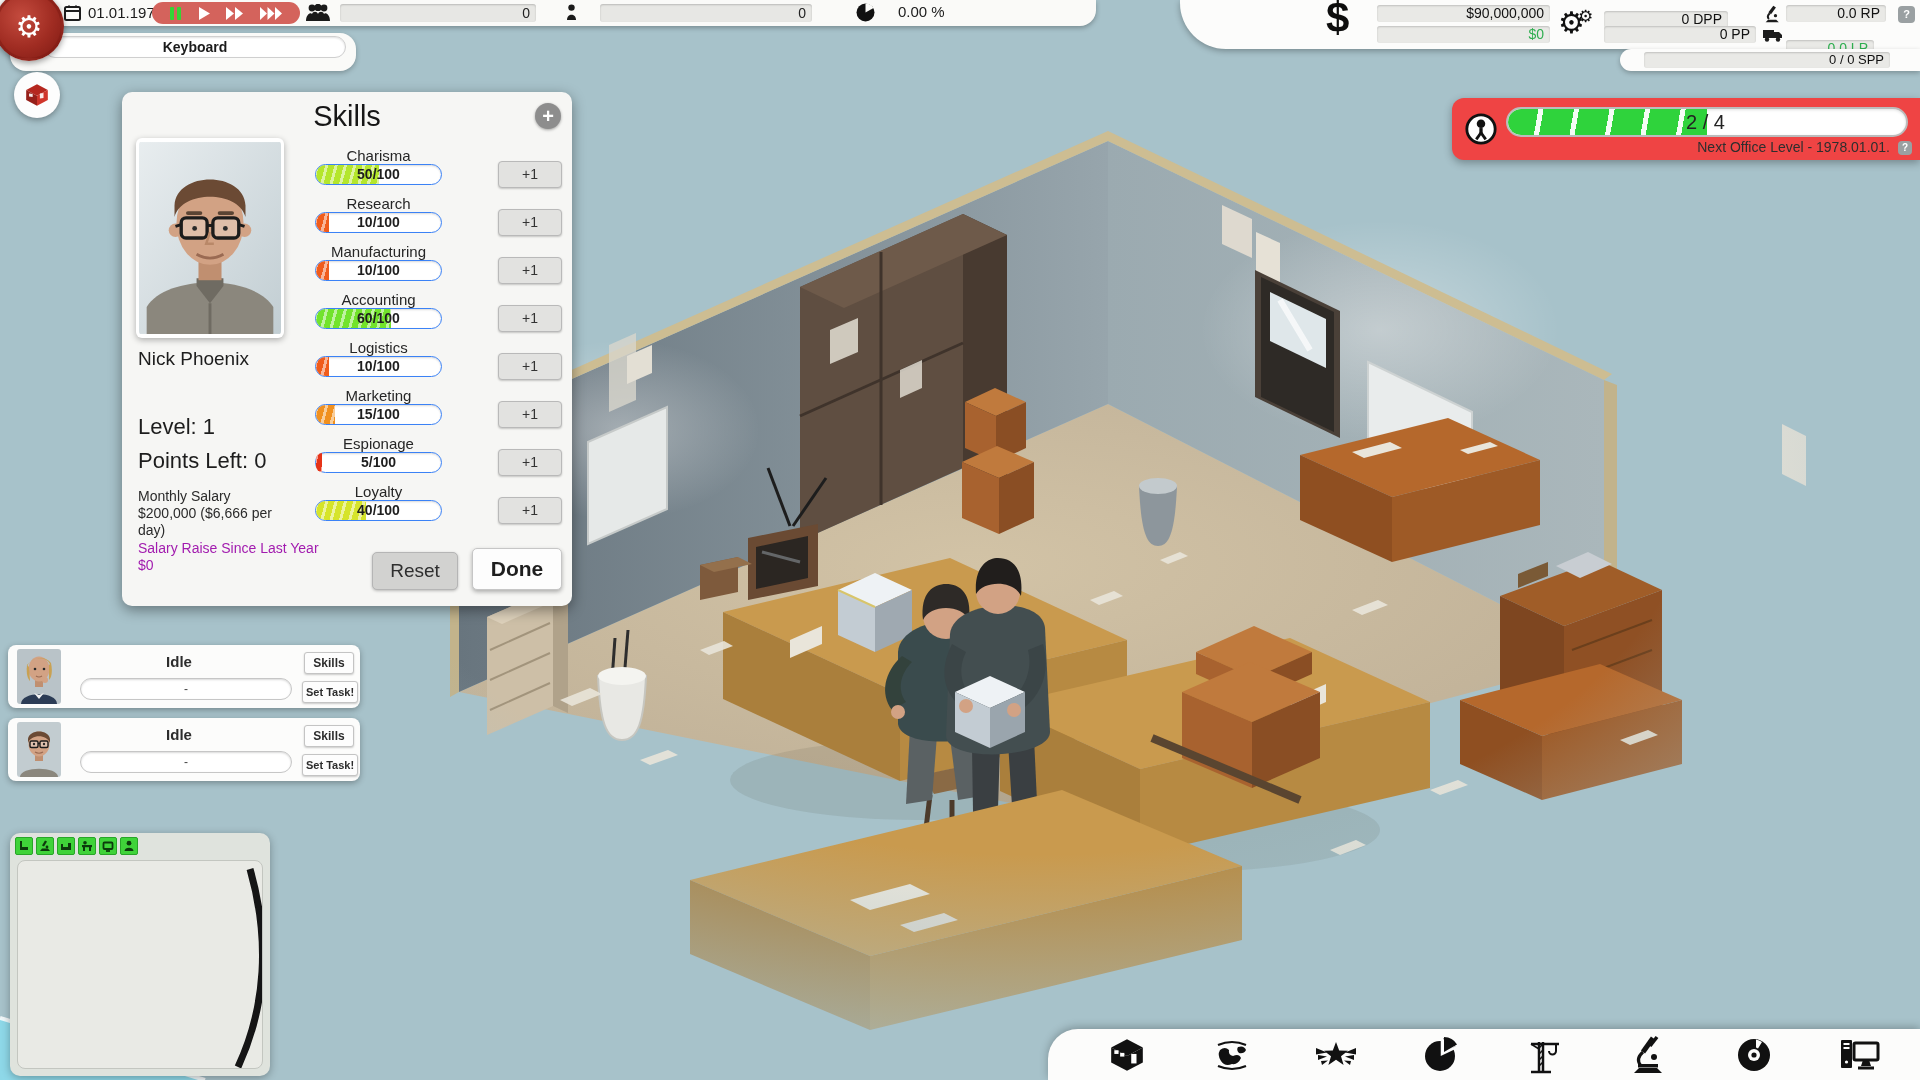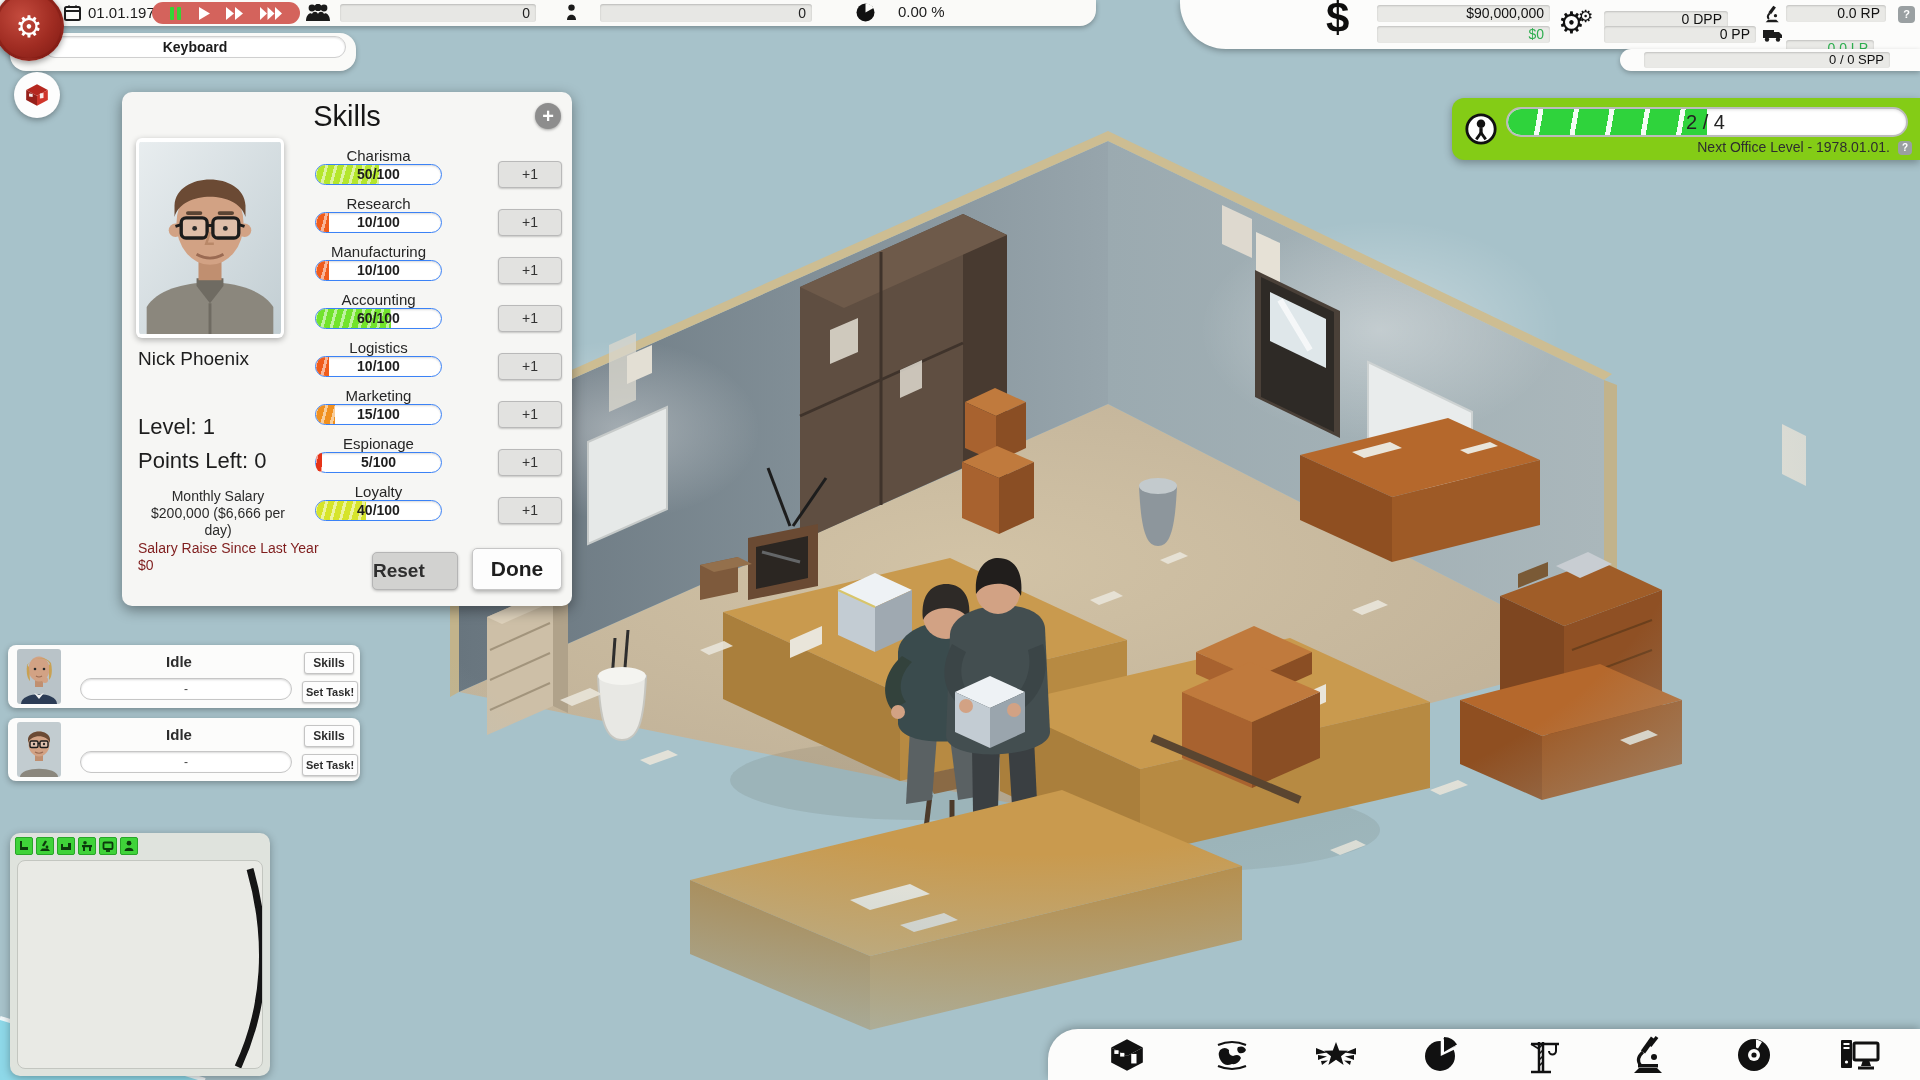--- a/index.html
+++ b/index.html
@@ -36,53 +36,53 @@
   #skills-title{position:absolute;left:0;width:450px;top:8px;text-align:center;font-size:29px;color:#161616;}
   #skills-add-btn{position:absolute;right:11px;top:11px;width:26px;height:26px;border-radius:50%;
     background:#8d8d8d;color:#fff;font-size:20px;font-weight:bold;display:flex;align-items:center;
     justify-content:center;box-shadow:0 1px 3px rgba(0,0,0,.35);cursor:pointer;}
   #portrait-frame{position:absolute;left:14px;top:46px;width:148px;height:200px;background:#fff;
     border-radius:6px;box-shadow:0 2px 6px rgba(0,0,0,.3);padding:3px;box-sizing:border-box;}
   #portrait-frame svg{width:100%;height:100%;border-radius:4px;display:block;}
   #employee-name{position:absolute;left:16px;top:256px;font-size:19px;color:#1d1d1d;}
   #level-text{position:absolute;left:16px;top:322px;font-size:22px;color:#1d1d1d;}
   #points-text{position:absolute;left:16px;top:356px;font-size:22px;color:#1d1d1d;}
-  #salary-block{position:absolute;left:16px;top:396px;width:160px;font-size:14px;color:#2b2b2b;line-height:17px;text-align:center;}
-  #raise-block{position:absolute;left:16px;top:448px;width:230px;font-size:14px;color:#7f1d1d;line-height:17px;}
+  #salary-block{position:absolute;left:16px;top:396px;width:160px;font-size:14px;color:#2b2b2b;line-height:17px;}
+  #raise-block{position:absolute;left:16px;top:448px;width:230px;font-size:14px;color:#a21caf;line-height:17px;}
   .skill-row{position:absolute;left:0;width:450px;height:46px;}
   .skill-label{position:absolute;left:193px;width:127px;text-align:center;font-size:15px;color:#262626;top:0;}
   .skill-bar{position:absolute;left:193px;top:17px;width:127px;height:21px;background:#fff;
     border:1px solid #3b82f6;border-radius:11px;box-shadow:inset 0 1px 2px rgba(0,0,0,.15);box-sizing:border-box;}
   .skill-fill{position:absolute;left:0;top:0;height:100%;border-radius:10px 0 0 10px;overflow:hidden;}
   .skill-fill::after{content:"";position:absolute;inset:0;
     background:repeating-linear-gradient(105deg,rgba(255,255,255,.55) 0 3px,rgba(255,255,255,0) 3px 9px);}
   .skill-value{position:absolute;left:0;width:100%;top:1px;text-align:center;font-size:14px;font-weight:bold;color:#1e1e1e;}
   .plus-btn{position:absolute;left:376px;top:14px;width:64px;height:27px;background:#e2e2e0;
     border:1px solid #b9b9b9;border-radius:4px;font-size:14px;color:#333;text-align:center;
     line-height:25px;box-shadow:0 1px 2px rgba(0,0,0,.2);box-sizing:border-box;cursor:pointer;}
   #reset-btn{position:absolute;left:250px;top:460px;width:86px;height:38px;background:#d2d2d0;
-    border:1px solid #b5b5b5;border-radius:5px;font-size:19px;font-weight:bold;color:#2e2e2e;
-    text-align:left;line-height:36px;box-shadow:0 1px 3px rgba(0,0,0,.25);box-sizing:border-box;cursor:pointer;}
+    border:1px solid #b5b5b5;border-radius:5px;font-size:19px;font-weight:normal;color:#2e2e2e;
+    text-align:center;line-height:36px;box-shadow:0 1px 3px rgba(0,0,0,.25);box-sizing:border-box;cursor:pointer;}
   #done-btn{position:absolute;left:350px;top:456px;width:90px;height:42px;background:#fdfdfd;
     border:1px solid #c6c6c6;border-radius:5px;font-size:21px;font-weight:bold;color:#1e1e1e;
     text-align:center;line-height:40px;box-shadow:0 2px 4px rgba(0,0,0,.3);box-sizing:border-box;cursor:pointer;}
   
   #finance-panel{position:absolute;left:1180px;top:0;width:740px;height:49px;background:#fcfcfb;
     border-radius:0 0 0 46px;box-shadow:0 2px 6px rgba(0,0,0,.3);}
   #currency-symbol{position:absolute;left:146px;top:-6px;font-size:42px;font-weight:bold;color:#0d0d0d;}
   .fin-field{position:absolute;height:17px;background:#e9e9e6;border-radius:3px;
     box-shadow:inset 0 1px 2px rgba(0,0,0,.18);font-size:14px;color:#111;text-align:right;
     padding-right:6px;box-sizing:border-box;line-height:17px;}
   .fin-green{color:#2fae50;}
   .help-chip{background:#9aa0a2;border-radius:4px;color:#fff;font-size:11px;font-weight:bold;
     text-align:center;cursor:pointer;}
   #spp-strip{position:absolute;left:1620px;top:49px;width:300px;height:22px;background:#fcfcfb;
     border-radius:11px 0 0 11px;box-shadow:0 2px 5px rgba(0,0,0,.25);}
   
-  #office-panel{position:absolute;left:1452px;top:98px;width:468px;height:62px;background:#84cc16;
+  #office-panel{position:absolute;left:1452px;top:98px;width:468px;height:62px;background:#ef4444;
     border-radius:12px 0 0 12px;box-shadow:0 3px 8px rgba(0,0,0,.3);}
   #office-track{position:absolute;left:54px;top:9px;width:402px;height:30px;background:#fff;
     border:2px solid #bcbcbc;border-radius:17px;box-sizing:border-box;overflow:hidden;
     box-shadow:inset 0 1px 3px rgba(0,0,0,.12);}
   #office-fill{position:absolute;left:0;top:0;height:100%;background:#2fd33c;border-radius:14px 0 0 14px;}
   #office-fill::after{content:"";position:absolute;inset:0;
     background:repeating-linear-gradient(100deg,rgba(255,255,255,0) 0 30px,rgba(255,255,255,.95) 30px 35px);}
   #office-progress-label{position:absolute;left:178px;top:2px;font-size:20px;color:#232323;}
   #office-next-text{position:absolute;left:0;right:30px;top:41px;text-align:right;font-size:14px;color:#2e2e2e;}
   

